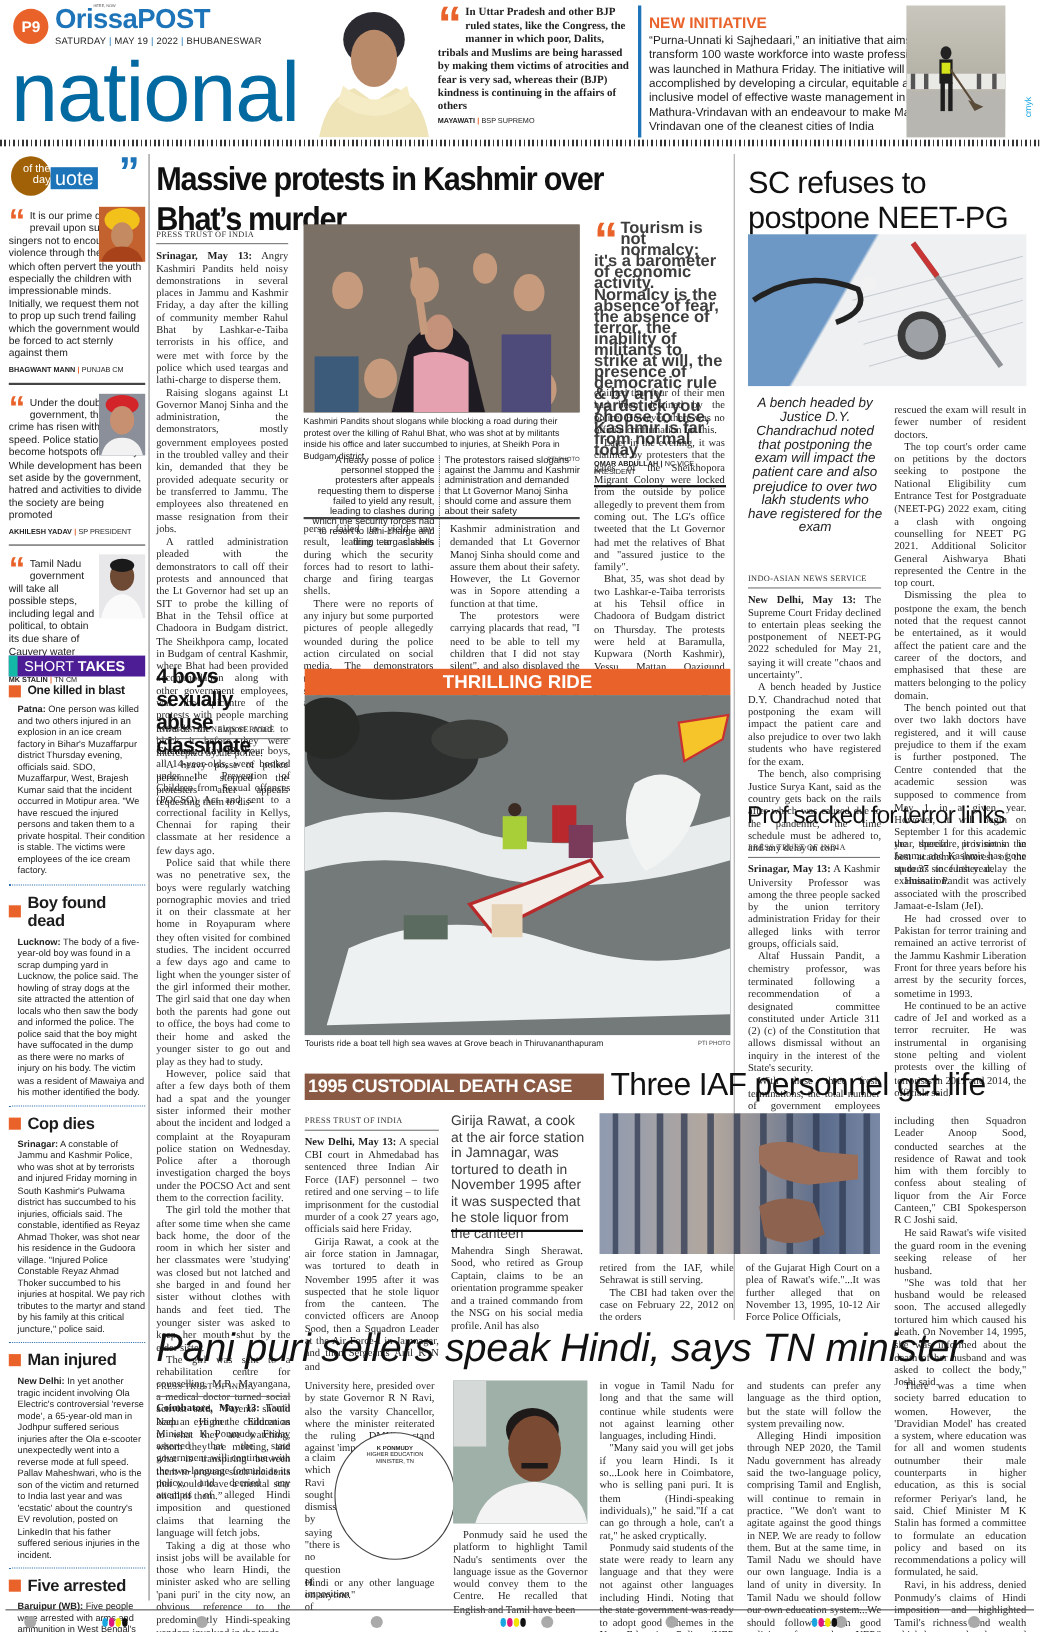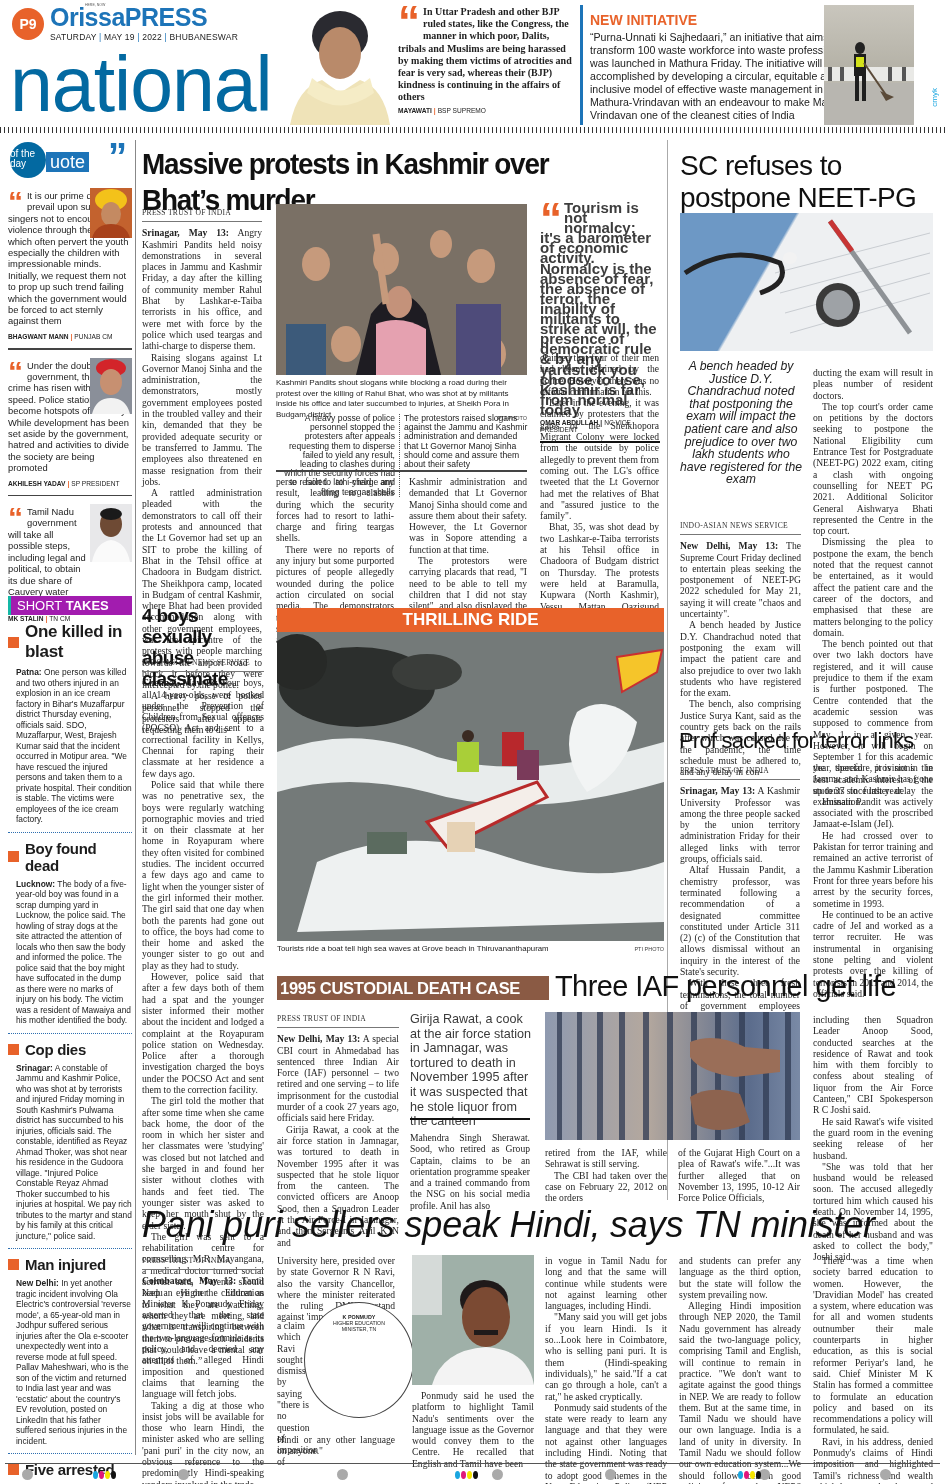--- a/index.html
+++ b/index.html
@@ -29,21 +29,21 @@
 .caption{font-family:"Liberation Sans",sans-serif;font-size:8px;line-height:10.5px;color:#222}
 .photo-credit{font-family:"Liberation Sans",sans-serif;font-size:5.5px;color:#444}
 </style>
 </head>
 <body>
 
 <div class="abs" style="left:12px;top:8px;width:32px;height:32px;border-radius:50%;background:#e8622a;color:#fff;font:bold 14px 'Liberation Sans',sans-serif;display:flex;align-items:center;justify-content:center">
   <span>P9</span>
 </div>
 <div class="abs sans" style="left:50px;top:3px;font-weight:bold;font-size:25px;color:#1d74b8;letter-spacing:-.5px">
-  <span>Orissa</span><span>PRESS</span>
+  <span>Orissa</span><span>POST</span>
 </div>
 <div class="abs sans" style="left:85px;top:3px;font-size:3.5px;color:#555">HERE, NOW</div>
 <div class="abs sans" style="left:50px;top:32px;font-size:8.5px;color:#222;letter-spacing:.2px">
   <span>SATURDAY</span> <span style="color:#1d74b8">|</span> <span>MAY 19</span> <span style="color:#1d74b8">|</span> <span>2022</span> <span style="color:#1d74b8">|</span> <span>BHUBANESWAR</span>
 </div>
 <div class="abs sans" style="left:10px;top:48px;font-size:77px;line-height:72px;color:#0369a1;font-weight:normal;letter-spacing:-1px">national</div>
 
 <div class="abs photo" style="left:252px;top:8px;width:140px;height:117px">
   <svg width="140" height="117" viewBox="0 0 140 117">
     <ellipse cx="88" cy="28" rx="28" ry="25" fill="#2a2a30"></ellipse>
@@ -81,21 +81,21 @@
       <rect x="38" y="70" width="4" height="26" fill="#1e1e1e"></rect>
     <line x1="40" y1="58" x2="62" y2="90" stroke="#5a4a38" stroke-width="2"></line>
     <path d="M56 86 L70 92 L62 96 Z" fill="#5a4a38"></path>
   </svg>
 </div>
 <div class="abs sans" style="left:930px;top:88px;font-size:8px;color:#1aa6e0;writing-mode:vertical-rl;transform:rotate(180deg)"><span>cmyk</span></div>
 
 <div class="abs dash-rule" style="left:0;top:127px;width:945px"></div>
 
 <div class="abs" style="left:10px;top:142px;width:125px;height:36px">
-  <div style="position:absolute;left:0;top:0;width:36px;height:36px;border-radius:50%;background:#0369a1;color:#fff;font:10px/10px 'Liberation Sans',sans-serif;text-align:left;padding-top:7px">
+  <div style="position:absolute;left:0;top:0;width:36px;height:36px;border-radius:50%;background:#a16207;color:#fff;font:10px/10px 'Liberation Sans',sans-serif;text-align:right;padding-top:7px">
     <span>of the</span><br><span>day</span>
   </div>
   <div style="position:absolute;left:36px;top:10px;background:#1d74b8;color:#fff;font:18px/20px 'Liberation Sans',sans-serif;padding:0 4px">uote</div>
   <span class="qmark" style="position:absolute;left:98px;top:-6px;font-size:38px;color:#1d74b8">”</span>
 </div>
 
 <div class="abs" style="left:8px;top:190px;width:124px">
 
   <div style="position:relative;min-height:150px">
     <div class="photo" style="position:absolute;right:0;top:-2px;width:42px;height:50px;background:#c3622e">
@@ -134,27 +134,27 @@
         </svg>
     </div>
     <span class="qmark" style="float:left;font-size:30px;line-height:24px;margin-right:4px;height:22px">“</span>
     <div class="quote-text" style="padding-right:46px">Tamil Nadu government will take all possible steps, including legal and political, to obtain its due share of Cauvery water from Karnataka</div>
     <div class="attr"><b>MK STALIN</b><span class="bar">|</span><span>TN CM</span></div>
   </div>
 </div>
 <div class="abs" style="left:135px;top:140px;width:1px;height:1315px;background:#888"></div>
 
 <div class="abs" style="left:8px;top:596px;width:124px">
-  <div class="sans" style="background:#a21caf;color:#fff;font-size:13px;padding:2px 6px;border-left:3px solid #14b8a6;margin-bottom:7px">
+  <div class="sans" style="background:#4c1d95;color:#fff;font-size:13px;padding:2px 6px;border-left:8px solid #14b8a6;margin-bottom:7px">
     <span>SHORT</span> <b>TAKES</b>
   </div>
   <div>
     <div class="st-head">
         <span class="st-sq"></span>
-        <span style="font-size:17px">One killed in blast</span>
+        <span style="font-size:11px">One killed in blast</span>
       </div>
     <div class="st-body"><b>Patna:</b> <span>One person was killed and two others injured in an explosion in an ice cream factory in Bihar's Muzaffarpur district Thursday evening, officials said. SDO, Muzaffarpur, West, Brajesh Kumar said that the incident occurred in Motipur area. "We have rescued the injured persons and taken them to a private hospital. Their condition is stable. The victims were employees of the ice cream factory.</span></div>
   </div>
   <div class="dotted"></div>
   <div>
     <div class="st-head">
         <span class="st-sq"></span>
         <span>Boy found dead</span>
       </div>
     <div class="st-body"><b>Lucknow:</b> <span>The body of a five-year-old boy was found in a scrap dumping yard in Lucknow, the police said. The howling of stray dogs at the site attracted the attention of locals who then saw the body and informed the police. The police said that the boy might have suffocated in the dump as there were no marks of injury on his body. The victim was a resident of Mawaiya and his mother identified the body.</span></div>
@@ -262,21 +262,21 @@
   </svg>
 </div>
 <div class="abs serif" style="left:680px;top:360px;width:122px;font-style:italic;font-size:12.2px;line-height:12.6px;text-align:center;color:#222">A bench headed by Justice D.Y. Chandrachud noted that postponing the exam will impact the patient care and also prejudice to over two lakh students who have registered for the exam</div>
 <div class="abs body-text" style="left:680px;top:520px;width:121px">
   <div class="credit">INDO-ASIAN NEWS SERVICE</div>
   <p class="first"><b>New Delhi, May 13:</b> <span>The Supreme Court Friday declined to entertain pleas seeking the postponement of NEET-PG 2022 scheduled for May 21, saying it will create "chaos and uncertainty".</span></p>
   <p>A bench headed by Justice D.Y. Chandrachud noted that postponing the exam will impact the patient care and also prejudice to over two lakh students who have registered for the exam.</p>
   <p>The bench, also comprising Justice Surya Kant, said as the country gets back on the rails after which was caused due to the pandemic, the time schedule must be adhered to, and any delay in con-</p>
 </div>
 <div class="abs body-text" style="left:813px;top:367px;width:120px">
-  <p class="first">ducting the exam will result in pleas number of resident doctors.</p>
+  <p class="first">rescued the exam will result in fewer number of resident doctors.</p>
   <p>The top court's order came on petitions by the doctors seeking to postpone the National Eligibility cum Entrance Test for Postgraduate (NEET-PG) 2022 exam, citing a clash with ongoing counselling for NEET PG 2021. Additional Solicitor General Aishwarya Bhati represented the Centre in the top court.</p>
   <p>Dismissing the plea to postpone the exam, the bench noted that the request cannot be entertained, as it would affect the patient care and the career of the doctors, and emphasised that these are matters belonging to the policy domain.</p>
   <p>The bench pointed out that over two lakh doctors have registered, and it will cause prejudice to them if the exam is further postponed. The Centre contended that the academic session was supposed to commence from May 1 in a given year. However, it will begin on September 1 for this academic year, therefore, it is not in the best academic interest of the students to further delay the examination.</p>
 </div>
 
 <div class="abs sans" style="left:679px;top:728px;width:260px;font-size:22px;line-height:26px;color:#111;letter-spacing:-.8px">Prof sacked for terror links</div>
 <div class="abs body-text" style="left:680px;top:765px;width:120px">
   <div class="credit">PRESS TRUST OF INDIA</div>
   <p class="first"><b>Srinagar, May 13:</b> <span>A Kashmir University Professor was among the three people sacked by the union territory administration Friday for their alleged links with terror groups, officials said.</span></p>
   <p>Altaf Hussain Pandit, a chemistry professor, was terminated following a recommendation of a designated committee constituted under Article 311 (2) (c) of the Constitution that allows dismissal without an inquiry in the interest of the State's security.</p>

